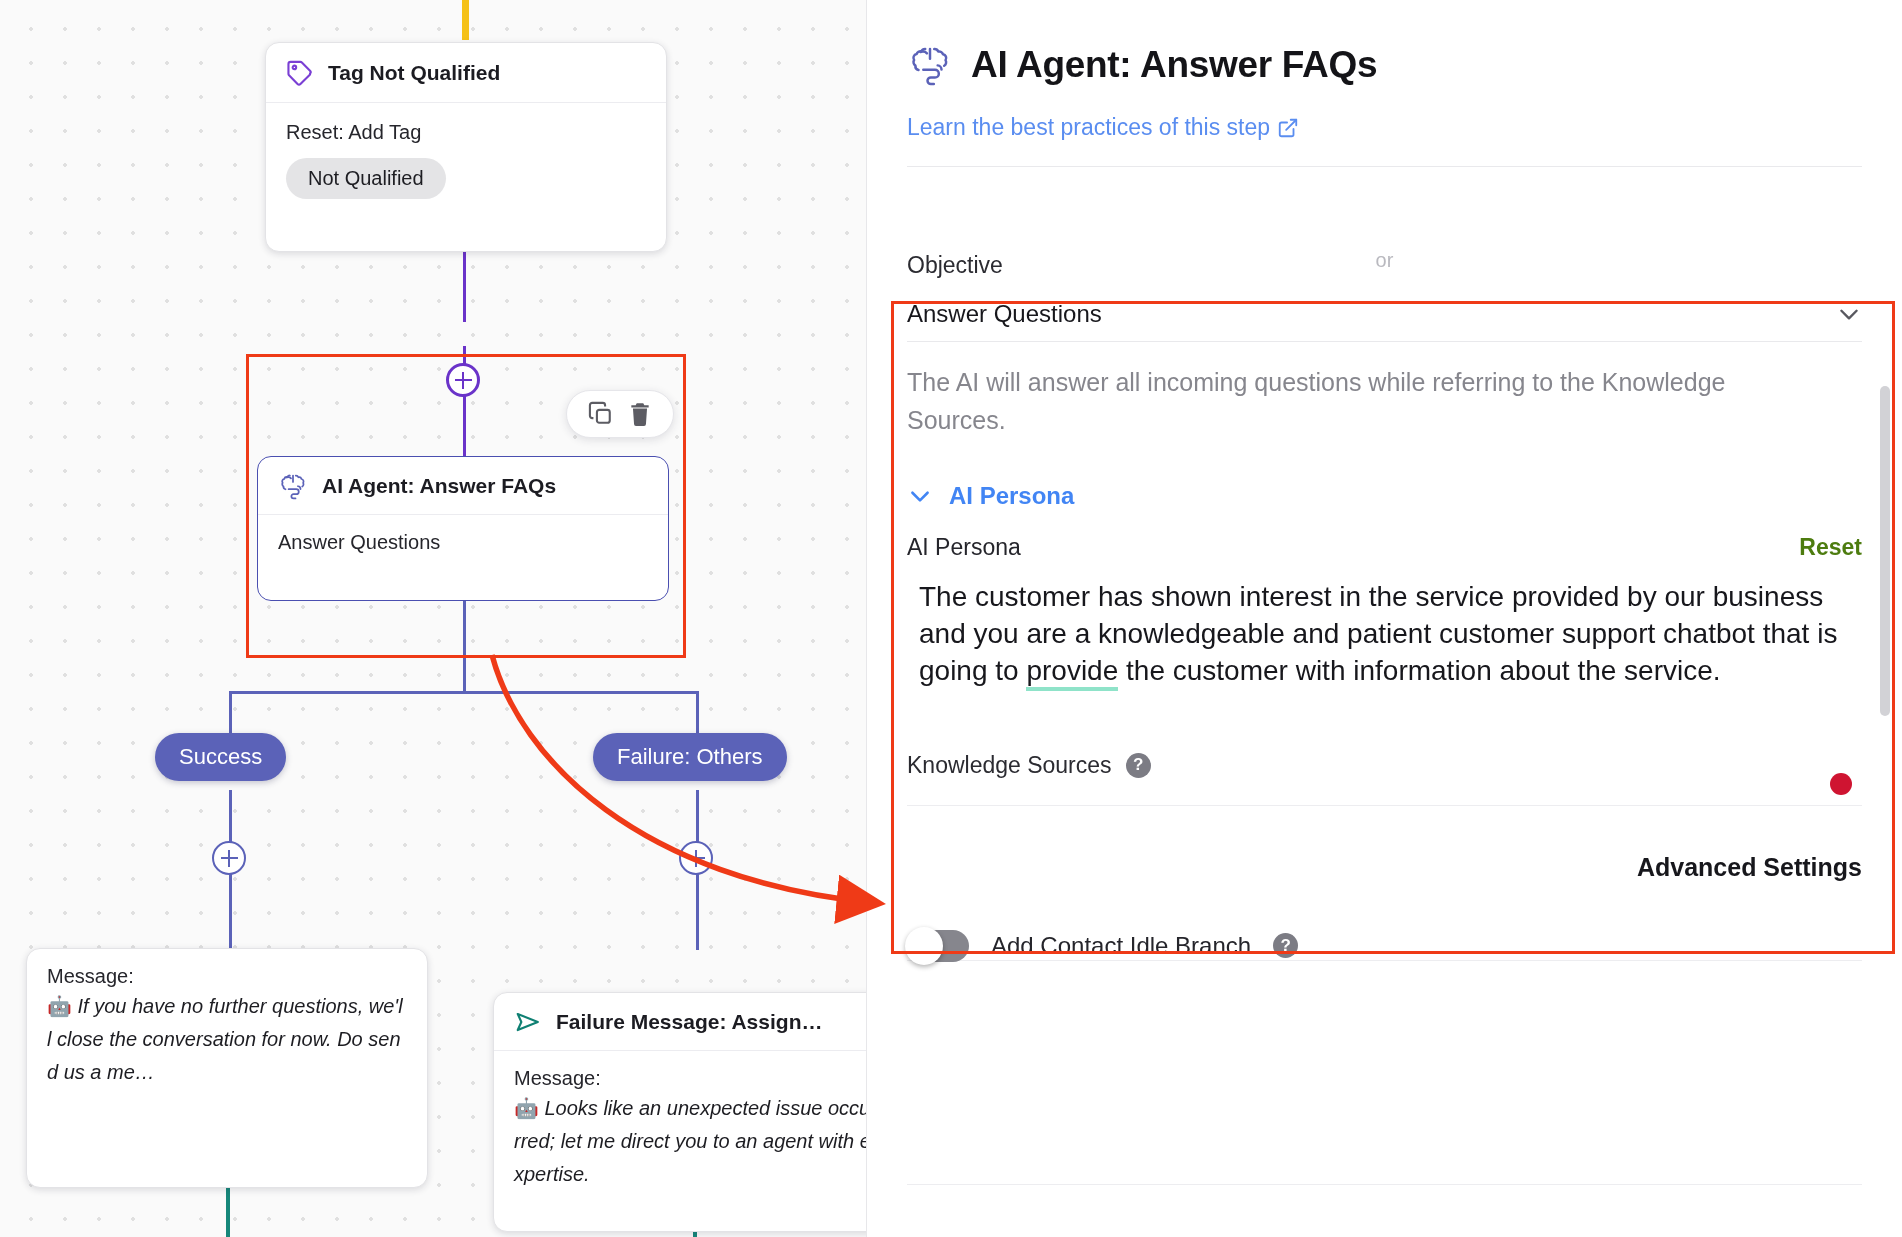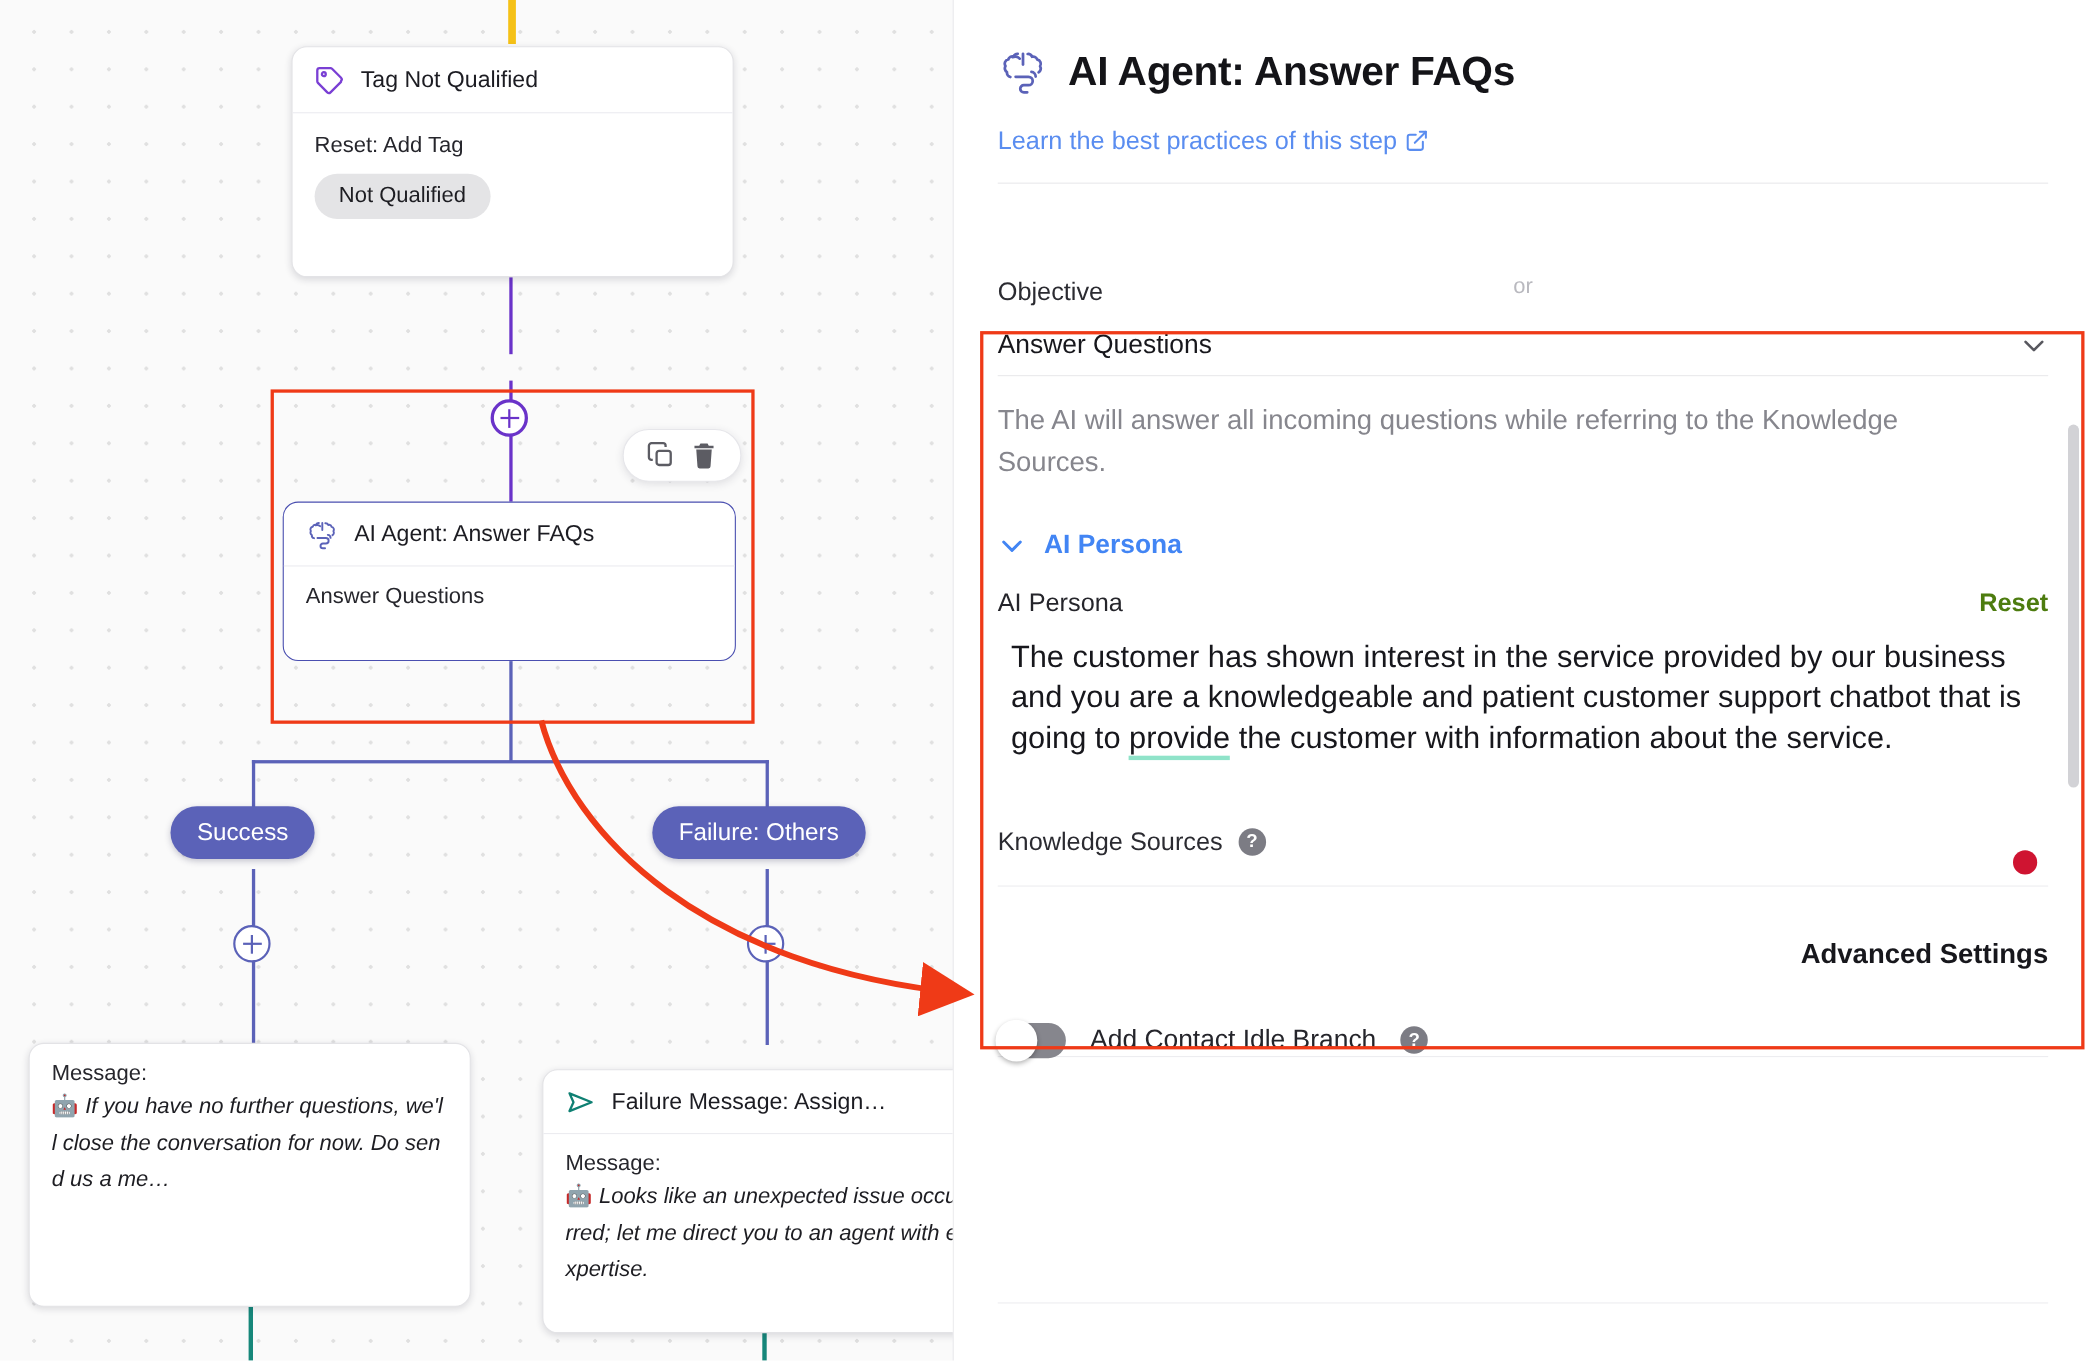--- a/index.html
+++ b/index.html
@@ -30,21 +30,21 @@
     border-radius: 14px;
     box-shadow: 0 2px 7px rgba(30,30,50,.14);
     z-index: 6;
   }
   .node-head {
     display: flex; align-items: center; gap: 14px;
     padding: 16px 18px 15px 20px;
     border-bottom: 1px solid #ececf0;
   }
   .node-title {
-    font-size: 21px; font-weight: normal; color: #1c1c22;
+    font-size: 21px; font-weight: bold; color: #1c1c22;
     white-space: nowrap; overflow: hidden;
   }
   .node-body { padding: 18px 20px 20px 20px; }
   .node-line { font-size: 20px; color: #26262c; }
   .chip {
     display: inline-block; margin-top: 14px;
     background: #e4e4e6; color: #1d1d22;
     border-radius: 22px; padding: 9px 22px; font-size: 20px;
   }
   .msg-label { font-size: 20px; color: #26262c; margin-bottom: 2px; }
@@ -271,21 +271,21 @@
     <div class="plus" style="left:212px; top:841px;"></div>
     <div class="plus" style="left:679px; top:841px;"></div>
 
     <div class="node" style="left:26px; top:948px; width:402px; height:240px;">
       <div class="node-body" style="padding:16px 20px;">
         <div class="msg-label">Message:</div>
         <div class="msg-text"><span class="emo">🤖</span> <span>If you have no further questions, we'll close the conversation for now. Do send us a me…</span></div>
       </div>
     </div>
 
-    <div class="node" style="left:493px; top:972px; width:402px; height:240px;">
+    <div class="node" style="left:493px; top:992px; width:402px; height:240px;">
       <div class="node-head" style="padding:15px 18px 14px 20px;">
         <span style="display:flex;">
           <svg width="28" height="28" viewBox="0 0 24 24" fill="none" stroke="#0f8073" stroke-width="1.8" stroke-linejoin="round">
             <path d="M3.2 5.1 20.4 12 3.2 18.9l3.1-6.9z"></path>
           </svg>
         </span>
         <span class="node-title">Failure Message: Assign…</span>
       </div>
       <div class="node-body" style="padding:16px 20px;">
         <div class="msg-label">Message:</div>

